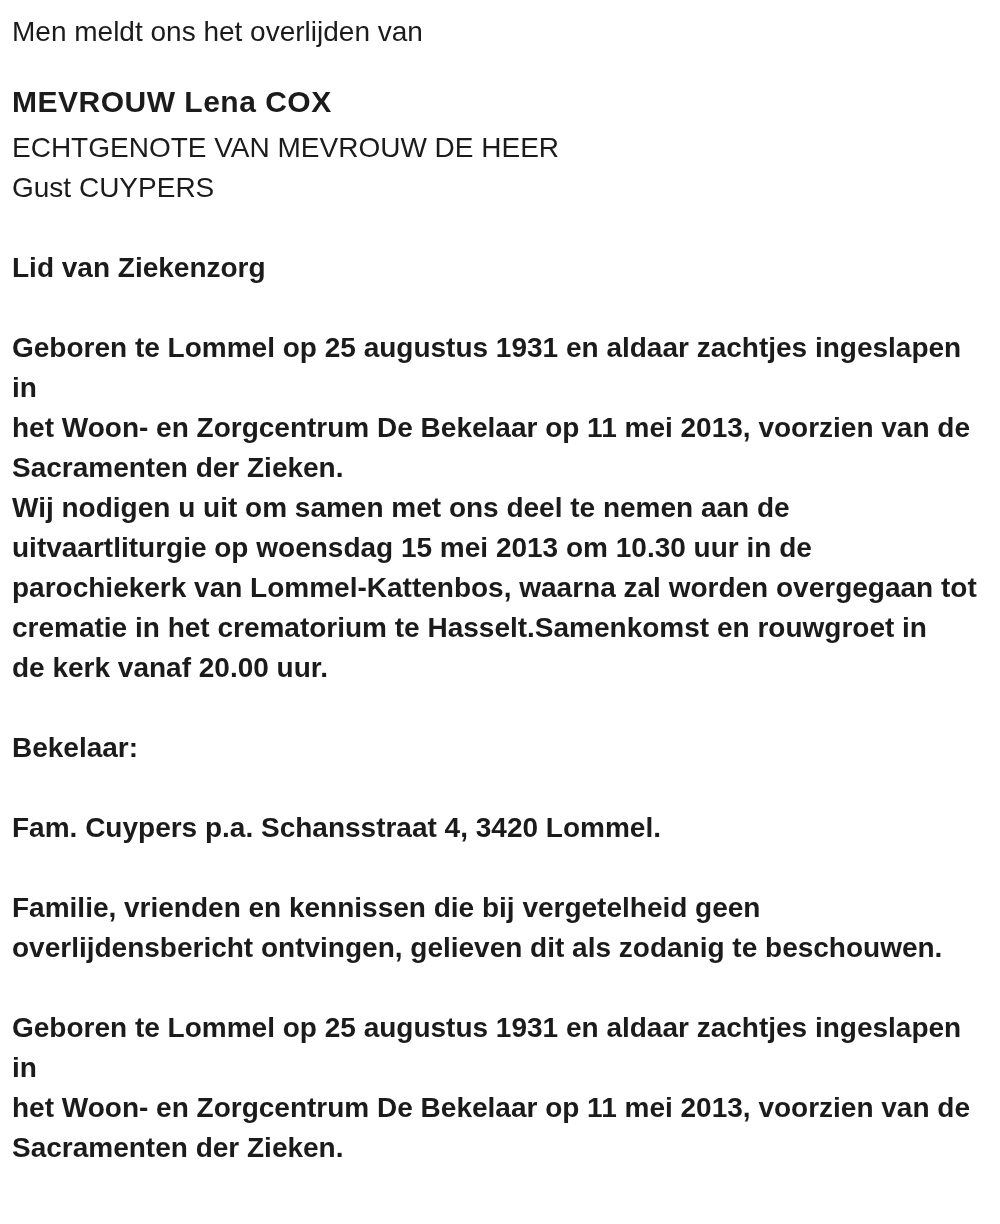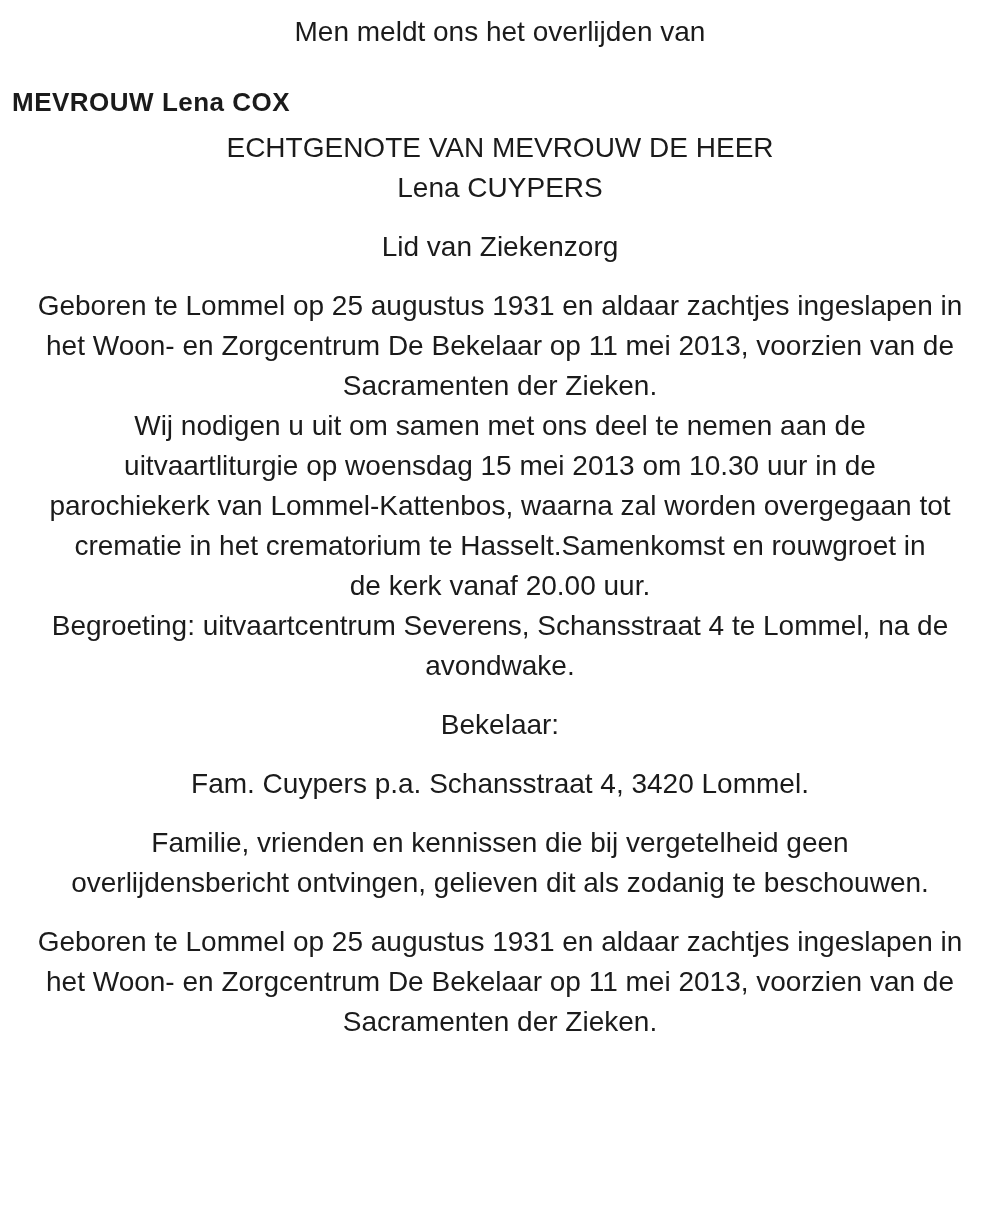--- a/index.html
+++ b/index.html
@@ -14,57 +14,55 @@
     background: #ffffff;
     color: #1b1b1b;
     font-family: "Liberation Sans", sans-serif;
     font-size: 28px;
     line-height: 40px;
     overflow: hidden;
   }
   .line, .para {
     white-space: pre-line;
     margin: 0;
-    text-align: center;
   }
   .title {
-    font-size: 26px;
+    font-size: 30px;
     font-weight: 700;
     line-height: 52px;
     margin: 24px 0 0 0;
     letter-spacing: 0.5px;
   }
   .gap-before {
-    margin-top: 19px;
+    margin-top: 40px;
+    font-weight: bold;
   }
 </style>
 </head>
 <body style="background: rgb(255, 255, 255); color: rgb(27, 27, 27);">
 
 <div class="line">Men meldt ons het overlijden van</div>
 
 <h1 class="title">MEVROUW Lena COX</h1>
 
 <div class="line">ECHTGENOTE VAN MEVROUW DE HEER</div>
 
-<div class="line">Lena CUYPERS</div>
+<div class="line">Gust CUYPERS</div>
 
 <div class="line gap-before">Lid van Ziekenzorg</div>
 
 <div class="gap-before">
   <p class="para">Geboren te Lommel op 25 augustus 1931 en aldaar zachtjes ingeslapen in
 het Woon- en Zorgcentrum De Bekelaar op 11 mei 2013, voorzien van de
 Sacramenten der Zieken.</p>
   <p class="para">Wij nodigen u uit om samen met ons deel te nemen aan de
 uitvaartliturgie op woensdag 15 mei 2013 om 10.30 uur in de
 parochiekerk van Lommel-Kattenbos, waarna zal worden overgegaan tot
 crematie in het crematorium te Hasselt.Samenkomst en rouwgroet in
 de kerk vanaf 20.00 uur.</p>
-  <p class="para">Begroeting: uitvaartcentrum Severens, Schansstraat 4 te Lommel, na de
-avondwake.</p>
 </div>
 
 <div class="line gap-before">Bekelaar:</div>
 
 <div class="line gap-before">Fam. Cuypers p.a. Schansstraat 4, 3420 Lommel.</div>
 
 <p class="para gap-before">Familie, vrienden en kennissen die bij vergetelheid geen
 overlijdensbericht ontvingen, gelieven dit als zodanig te beschouwen.</p>
 
 <p class="para gap-before">Geboren te Lommel op 25 augustus 1931 en aldaar zachtjes ingeslapen in

